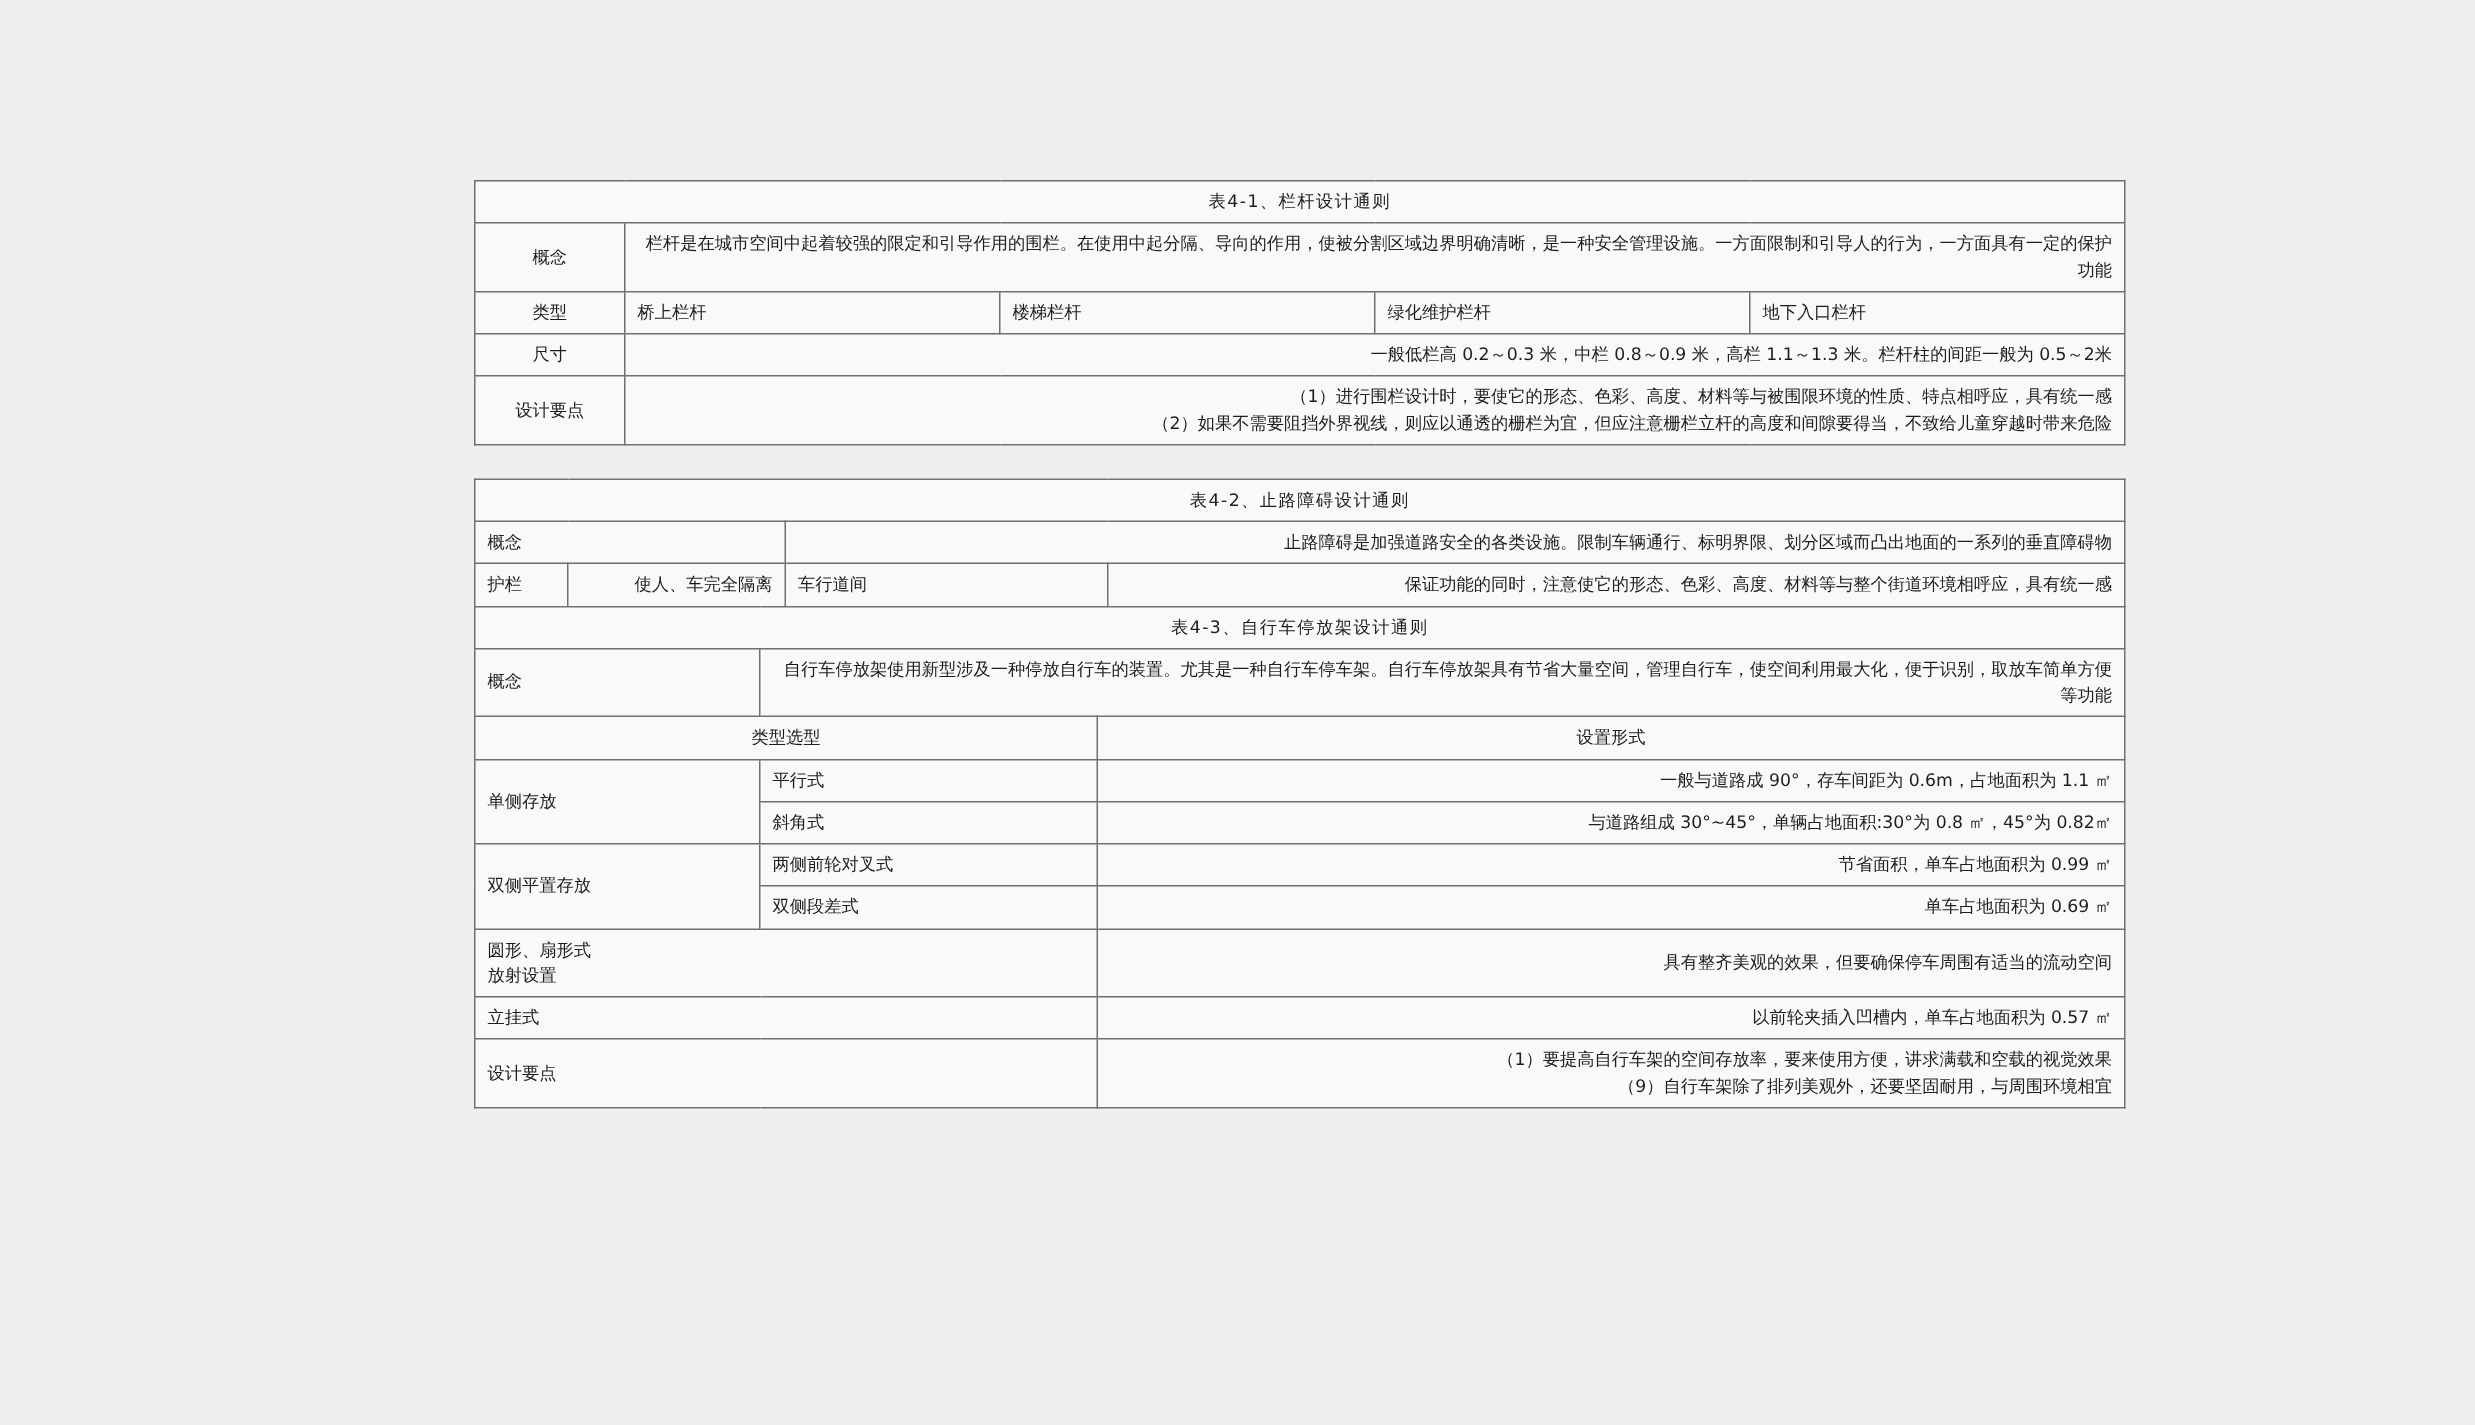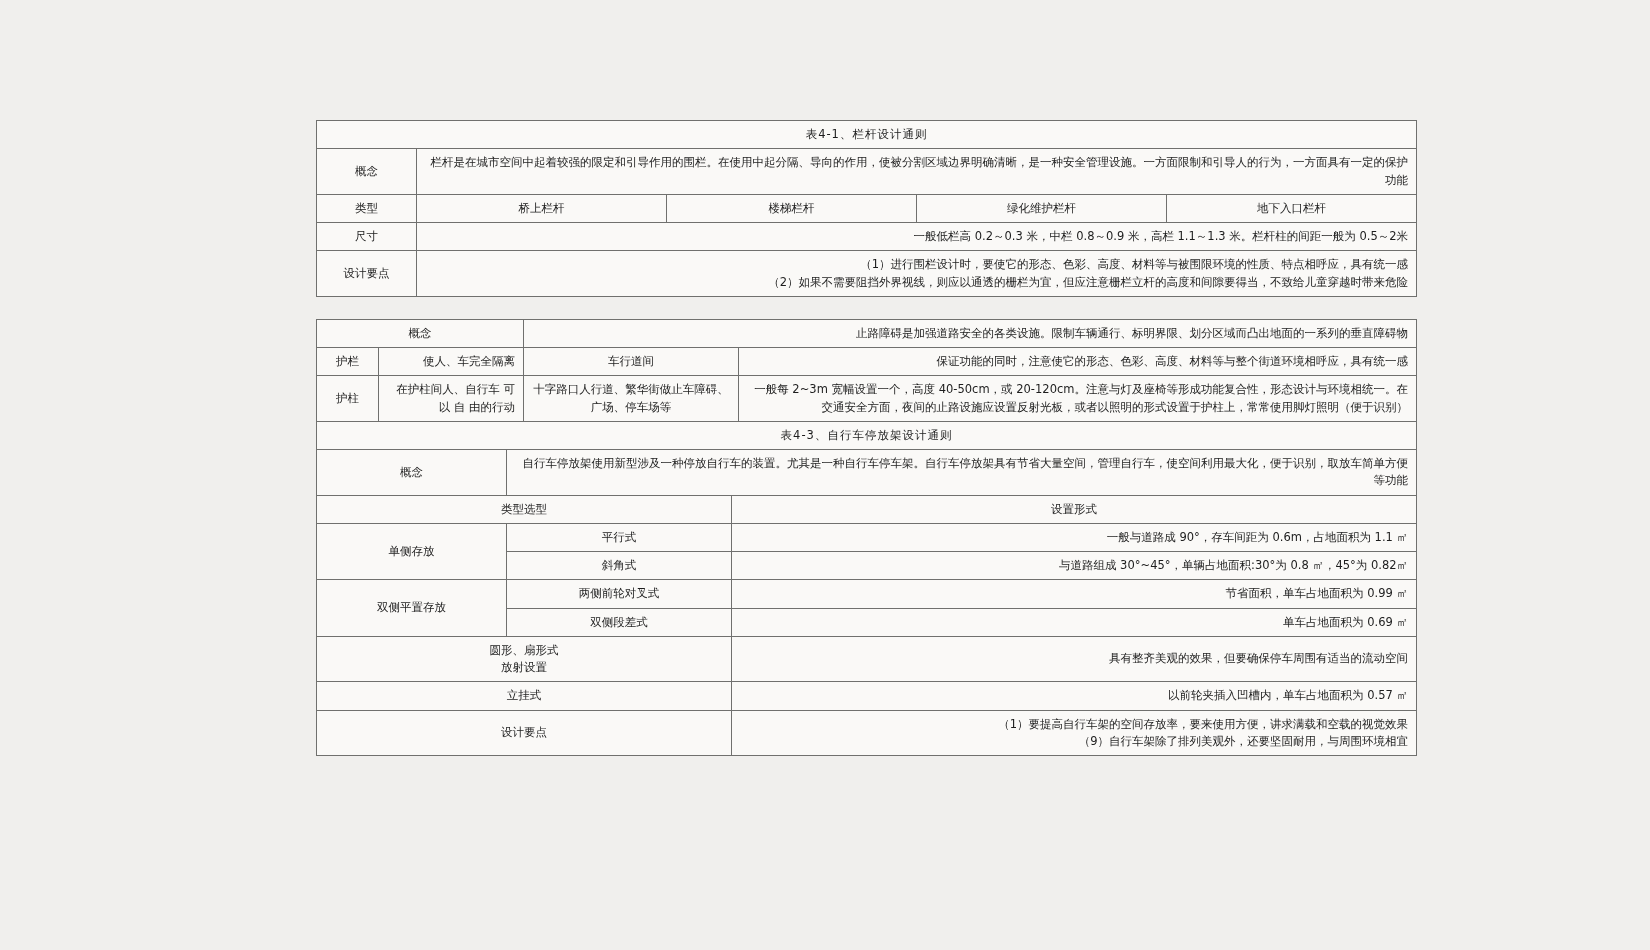--- a/index.html
+++ b/index.html
@@ -42,21 +42,21 @@
     font-weight: normal;
     background: #faf9f7;
   }
   .tbl-title {
     text-align: center;
     font-size: 16px;
     font-weight: bold;
     letter-spacing: 1px;
     padding: 11px 6px;
   }
-  .ctr { text-align: center; }
+  .ctr { }
   .lft { text-align: right; }
   .rowhead {
     text-align: center;
     width: 100px;
   }
   .spacer { height: 22px; }
   .multiline { white-space: pre-line; }
   .subhead { text-align:center; }
 </style>
 </head>
@@ -104,34 +104,31 @@
 
     <table class="doc-table">
       <colgroup>
         <col style="width:62px">
         <col style="width:145px">
         <col style="width:215px">
         <col style="width:678px">
       </colgroup>
       <tbody>
         <tr>
+          <td class="tbl-title" colspan="4">表4-2、止路障碍设计通则</td>
+        </tr>
+        <tr>
           <td class="ctr" colspan="2">概念</td>
           <td class="lft" colspan="2">止路障碍是加强道路安全的各类设施。限制车辆通行、标明界限、划分区域而凸出地面的一系列的垂直障碍物</td>
         </tr>
         <tr>
           <td class="ctr">护栏</td>
           <td class="lft">使人、车完全隔离</td>
           <td class="ctr">车行道间</td>
           <td class="lft">保证功能的同时，注意使它的形态、色彩、高度、材料等与整个街道环境相呼应，具有统一感</td>
-        </tr>
-        <tr>
-          <td class="ctr">护柱</td>
-          <td class="lft">在护柱间人、自行车 可 以 自 由的行动</td>
-          <td class="ctr">十字路口人行道、繁华街做止车障碍、广场、停车场等</td>
-          <td class="lft">一般每 2~3m 宽幅设置一个，高度 40-50cm，或 20-120cm。注意与灯及座椅等形成功能复合性，形态设计与环境相统一。在交通安全方面，夜间的止路设施应设置反射光板，或者以照明的形式设置于护柱上，常常使用脚灯照明（便于识别）</td>
         </tr>
       </tbody>
     </table>
 
     <table class="doc-table" style="margin-top:-1px;">
       <colgroup>
         <col style="width:190px">
         <col style="width:225px">
         <col style="width:685px">
       </colgroup>

